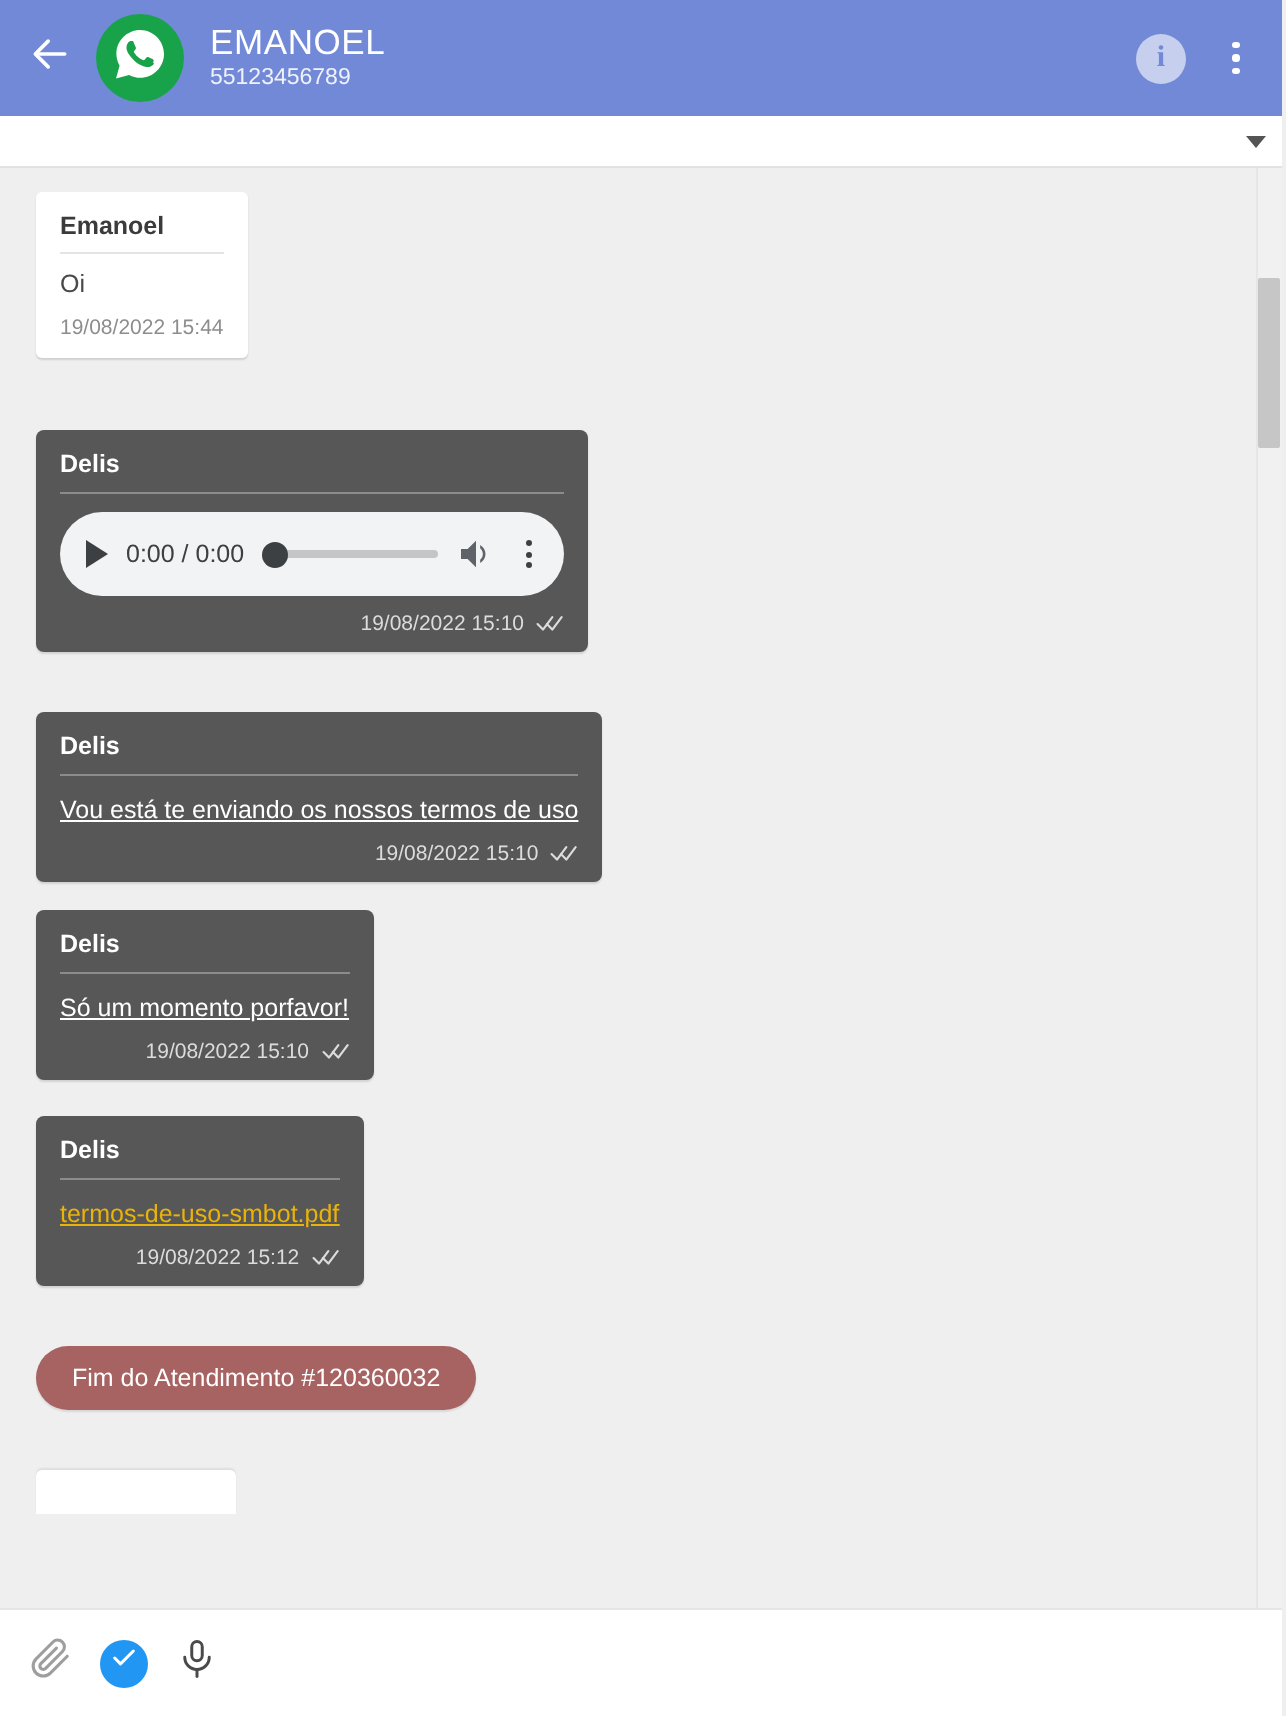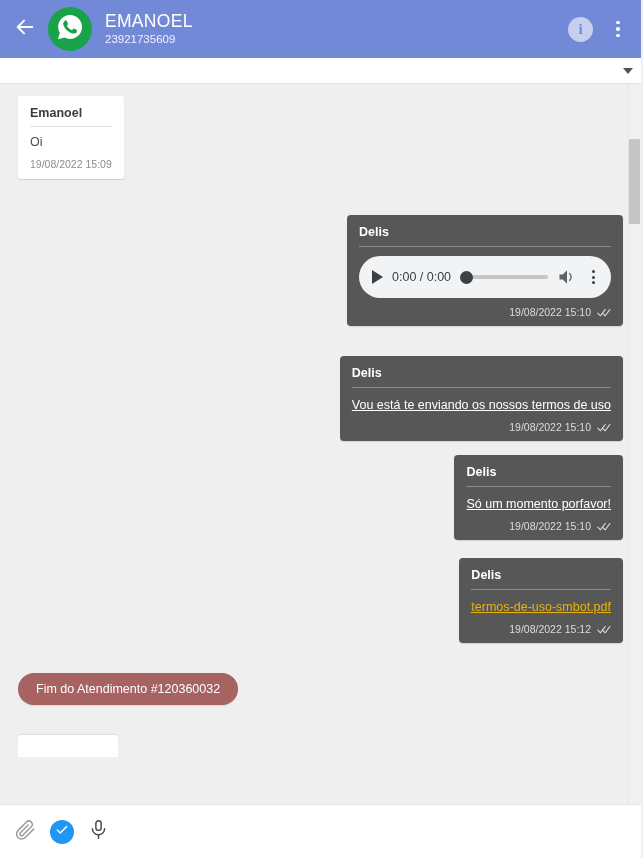--- a/index.html
+++ b/index.html
@@ -83,21 +83,21 @@
     position: absolute; top: 0; right: 0; width: 13px; height: 100%;
     background: #f1f1f1; border-left: 1px solid #e6e6e6;
   }
   .scroll-thumb {
     position: absolute; top: 55px; right: 1px; width: 11px; height: 85px;
     background: #c6c6c6; border-radius: 1px; cursor: pointer;
   }
 
   .row { display: flex; width: 100%; margin-bottom: 0; }
   .row.left { justify-content: flex-start; }
-  .row.right { justify-content: flex-end; }
+  .row.right { }
   .row.center { }
 
   
   .bubble-in {
     background: #ffffff;
     border-radius: 3px;
     padding: 10px 12px 9px 12px;
     box-shadow: 0 1px 1px rgba(0,0,0,.13);
     min-width: 100px;
   }
@@ -215,21 +215,21 @@
     <div class="wa-avatar">
       <span>
         <svg viewBox="0 0 32 32" fill="#ffffff">
           <path d="M16.1 3.2c-7 0-12.7 5.7-12.7 12.7 0 2.2.6 4.4 1.7 6.3L3.2 29l7-1.8c1.8 1 3.9 1.5 5.9 1.5 7 0 12.7-5.7 12.7-12.7S23.1 3.2 16.1 3.2zm7.4 17.9c-.3.9-1.8 1.7-2.5 1.8-.6.1-1.4.1-2.3-.1-.5-.2-1.2-.4-2.1-.8-3.7-1.6-6.1-5.3-6.3-5.6-.2-.3-1.5-2-1.5-3.8s.9-2.7 1.3-3.1c.3-.3.7-.4 1-.4h.7c.2 0 .5-.1.8.6.3.8 1.1 2.6 1.2 2.8.1.2.1.4 0 .6-.1.2-.2.4-.3.6-.2.2-.4.4-.5.6-.2.2-.4.4-.2.7.2.3.9 1.5 2 2.4 1.4 1.2 2.5 1.6 2.9 1.8.3.2.5.1.7-.1.2-.2.8-1 1.1-1.3.2-.3.5-.3.8-.2.3.1 1.9.9 2.3 1.1.3.2.5.2.6.4.1.1.1.7-.2 1.6z"></path>
         </svg>
       </span>
     </div>
 
     <div class="contact">
       <div class="contact-name">EMANOEL</div>
-      <div class="contact-phone">23921735609</div>
+      <div class="contact-phone">55123456789</div>
     </div>
 
     <div class="header-actions">
       <div class="info-icon">i</div>
       <div class="kebab">
           <i></i>
           <i></i>
           <i></i>
         </div>
     </div>
@@ -238,21 +238,21 @@
   <div class="select-strip">
     <div class="strip-caret"></div>
   </div>
 
   <div class="chat">
 
     <div class="row left">
       <div class="bubble-in">
         <div class="sender">Emanoel</div>
         <div class="body">Oi</div>
-        <div class="meta">19/08/2022 15:09</div>
+        <div class="meta">19/08/2022 15:44</div>
       </div>
     </div>
 
     <div class="row right m-top-36">
       <div class="bubble-out">
         <div class="sender">Delis</div>
         <div class="audio-player">
           <div class="ap-play"></div>
           <div class="ap-time">0:00 / 0:00</div>
           <div class="ap-track">

